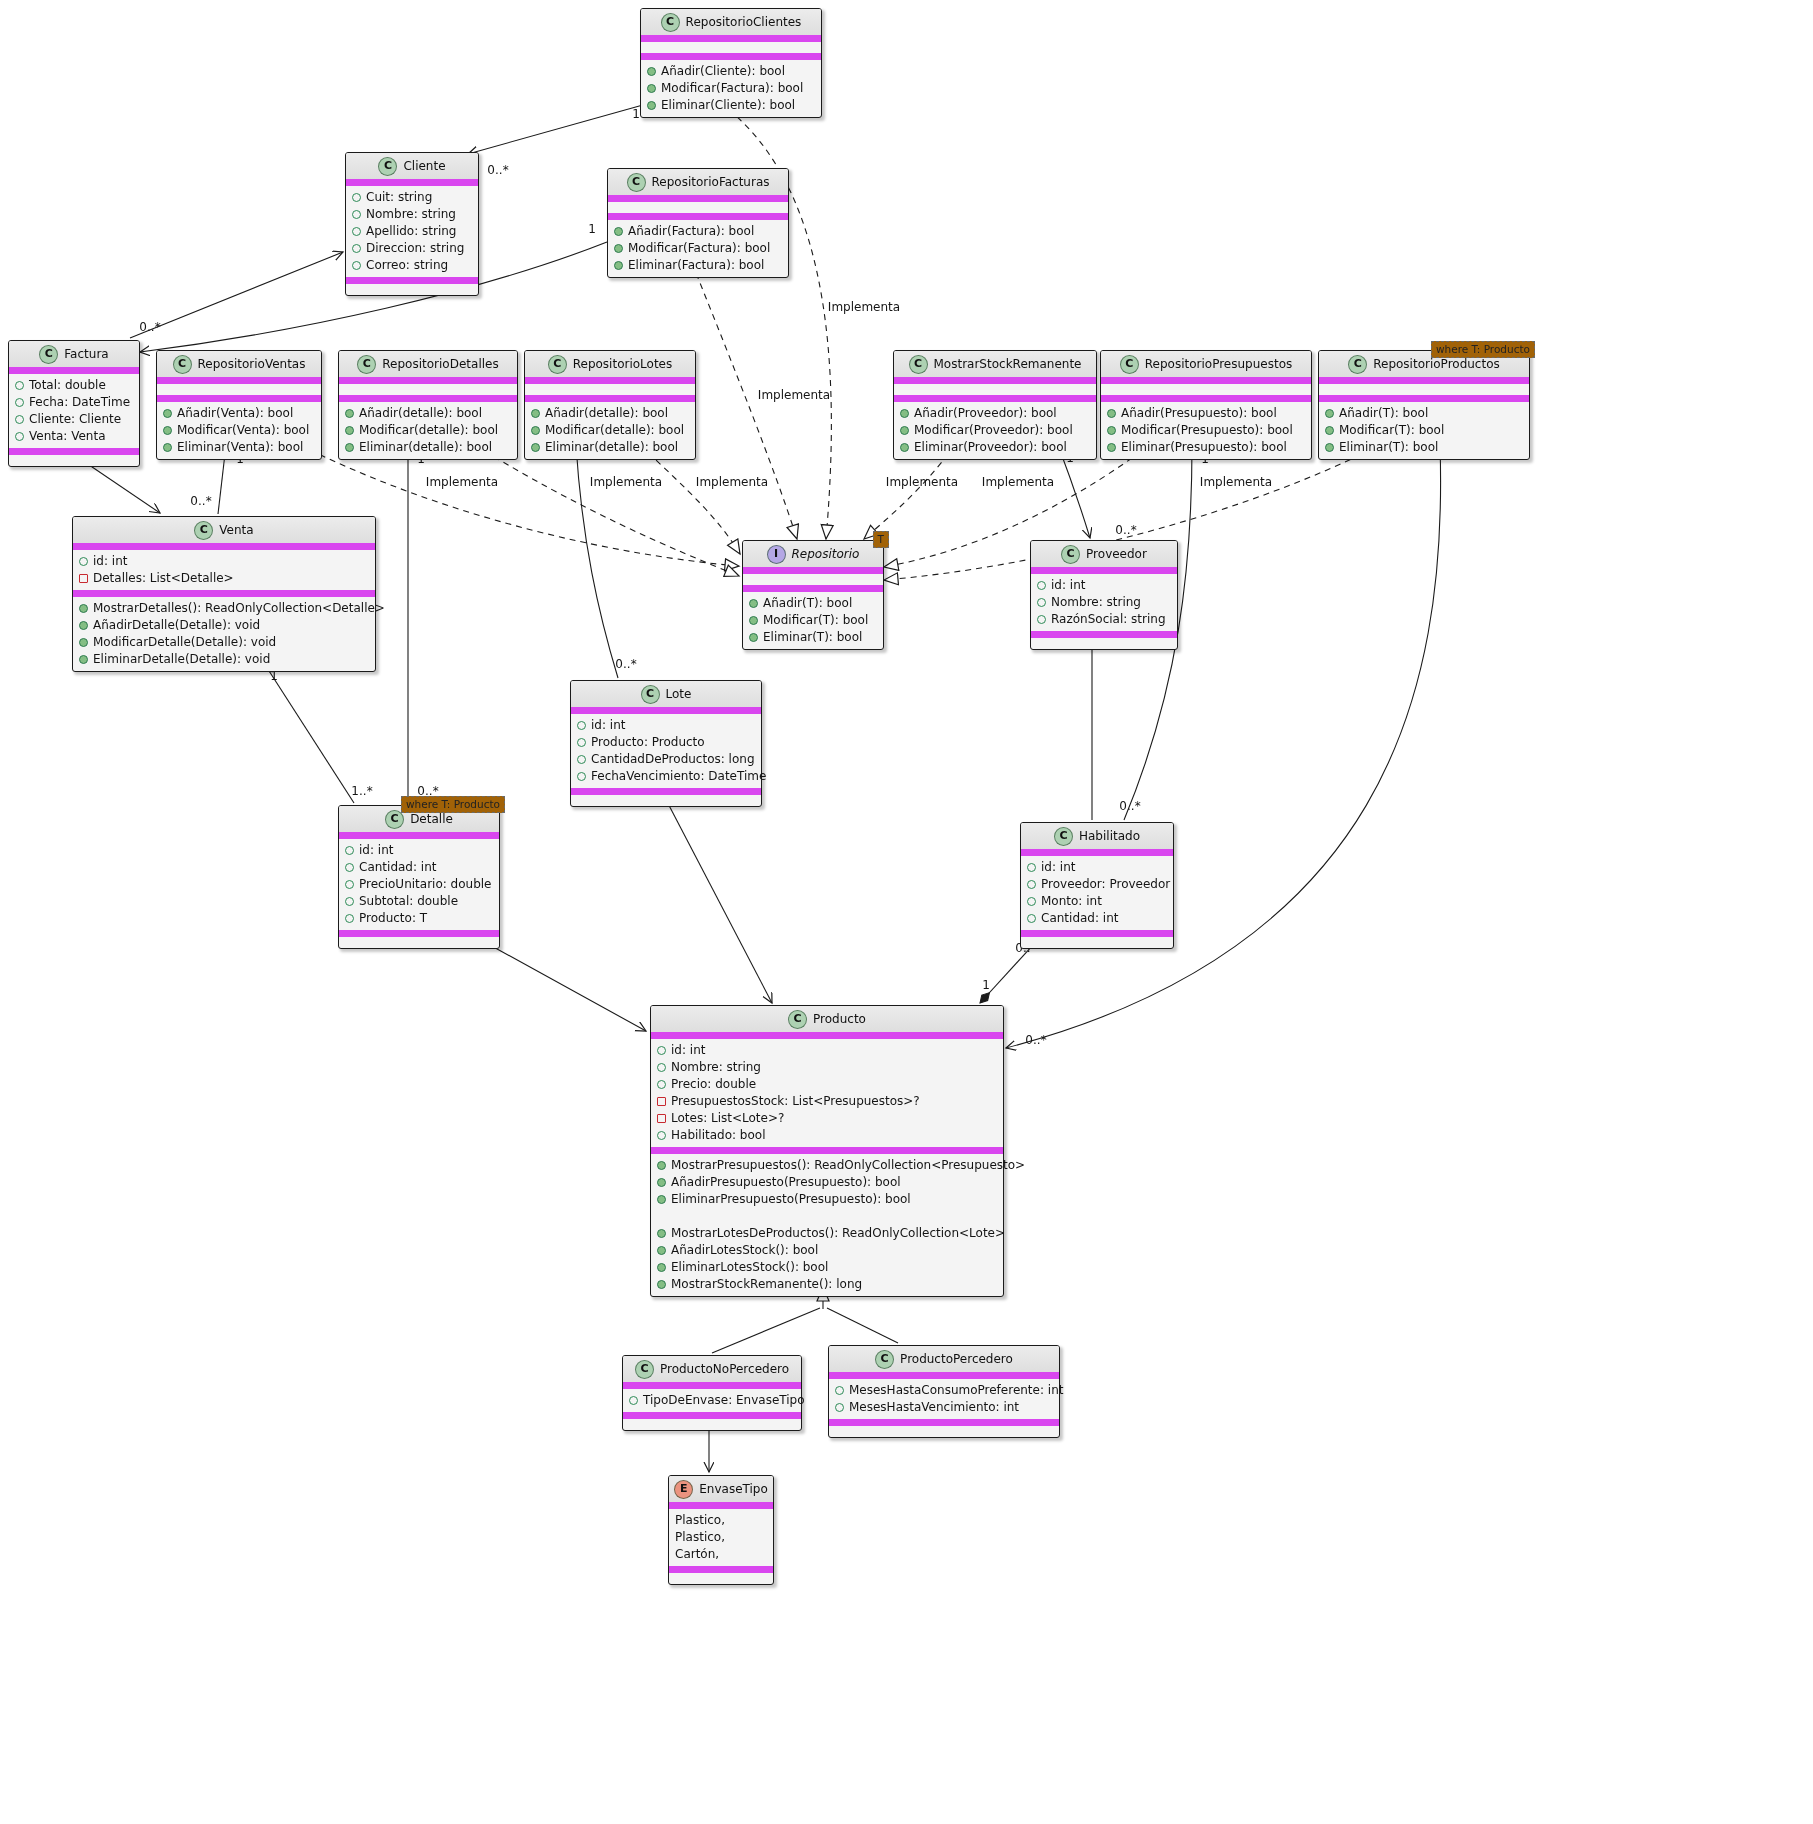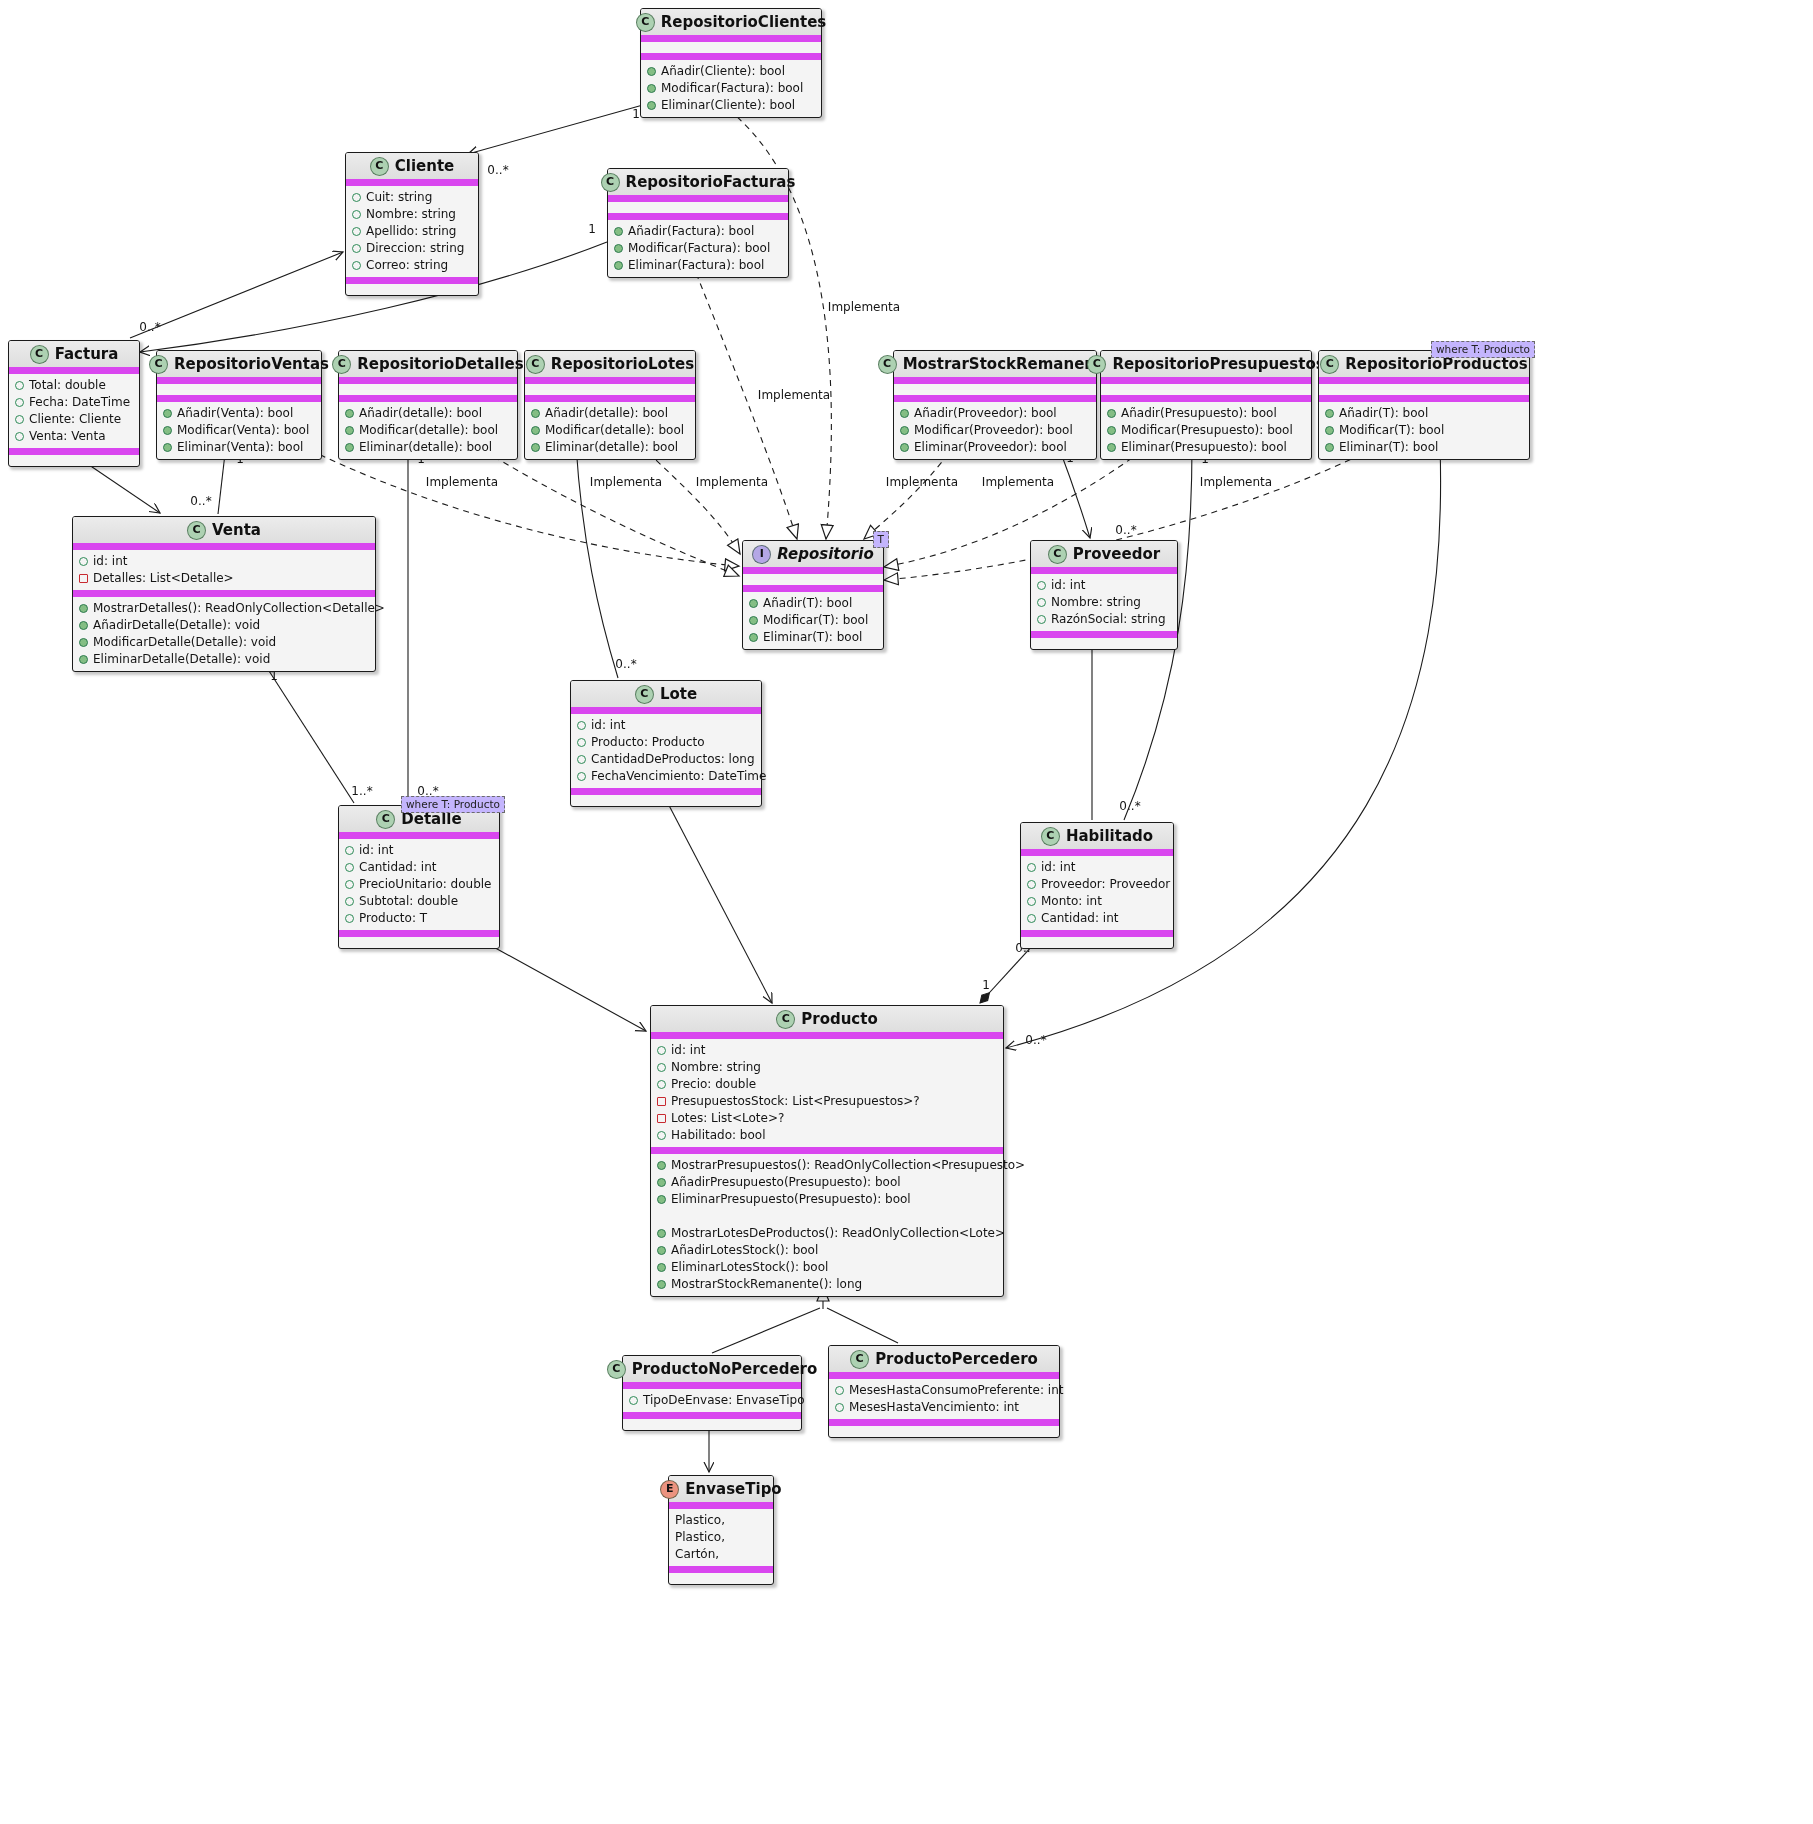--- a/index.html
+++ b/index.html
@@ -7,29 +7,29 @@
   #edges{position:absolute;left:0;top:0;width:1813px;height:1824px;}
   .edge{fill:none;stroke:#1b1b1b;stroke-width:1.1px;}
   .edge.dashed{stroke-dasharray:6 5;}
   .edge-label{position:absolute;transform:translate(-50%,-50%);font-size:12px;color:#151515;white-space:nowrap;pointer-events:none;}
   .uml-class{position:absolute;background:#F4F4F4;border:1.3px solid #1b1b1b;border-radius:3px;
              box-shadow:2.5px 2.5px 3px rgba(0,0,0,0.22);}
   .uml-head{display:flex;align-items:center;justify-content:center;gap:6px;padding:4px 8px;
             background:linear-gradient(#ECECEC,#DEDEDE);height:18px;line-height:18px;border-radius:2px 2px 0 0;white-space:nowrap;}
   .type-icon{display:inline-flex;align-items:center;justify-content:center;width:17px;height:17px;flex:0 0 auto;
              border-radius:50%;border:1px solid rgba(20,60,30,0.55);font-size:11px;font-weight:bold;color:#111;}
-  .uml-title{font-size:15px;font-weight:bold;color:#101010;}
+  .uml-title{font-size:12px;font-weight:normal;color:#101010;}
   .uml-title.it{font-style:italic;}
   .uml-section{border-top:7px solid #d946ef;padding:3px 6px;min-height:5px;}
   .member{display:flex;align-items:center;gap:5px;line-height:17px;font-size:12px;color:#141414;white-space:nowrap;}
   .vis{width:9px;height:9px;flex:0 0 auto;box-sizing:border-box;}
   .vis.field{border:1.6px solid #2E8B57;border-radius:50%;background:transparent;}
   .vis.field-private{border:1.6px solid #C82930;border-radius:1px;background:transparent;}
   .vis.method{background:#84BE84;border:1px solid #2E7B50;border-radius:50%;}
-  .generic-tag{position:absolute;right:-6px;top:-10px;background:#c4b5fd;border:1px dashed #6b6b6b;
+  .generic-tag{position:absolute;right:-6px;top:-10px;background:#a16207;border:1px dashed #6b6b6b;
                font-size:10.5px;line-height:13px;padding:1px 4px;color:#222;white-space:nowrap;z-index:3;}
 </style>
 </head>
 <body>
 
 <div id="canvas">
   <svg id="edges" width="1813" height="1824" viewBox="0 0 1813 1824">
     <defs>
       <marker id="m-arrow" markerWidth="14" markerHeight="14" refX="10" refY="5" orient="auto" markerUnits="userSpaceOnUse">
         <path d="M0,0 L10,5 L0,10" fill="none" stroke="#1b1b1b" stroke-width="1.2"></path>

